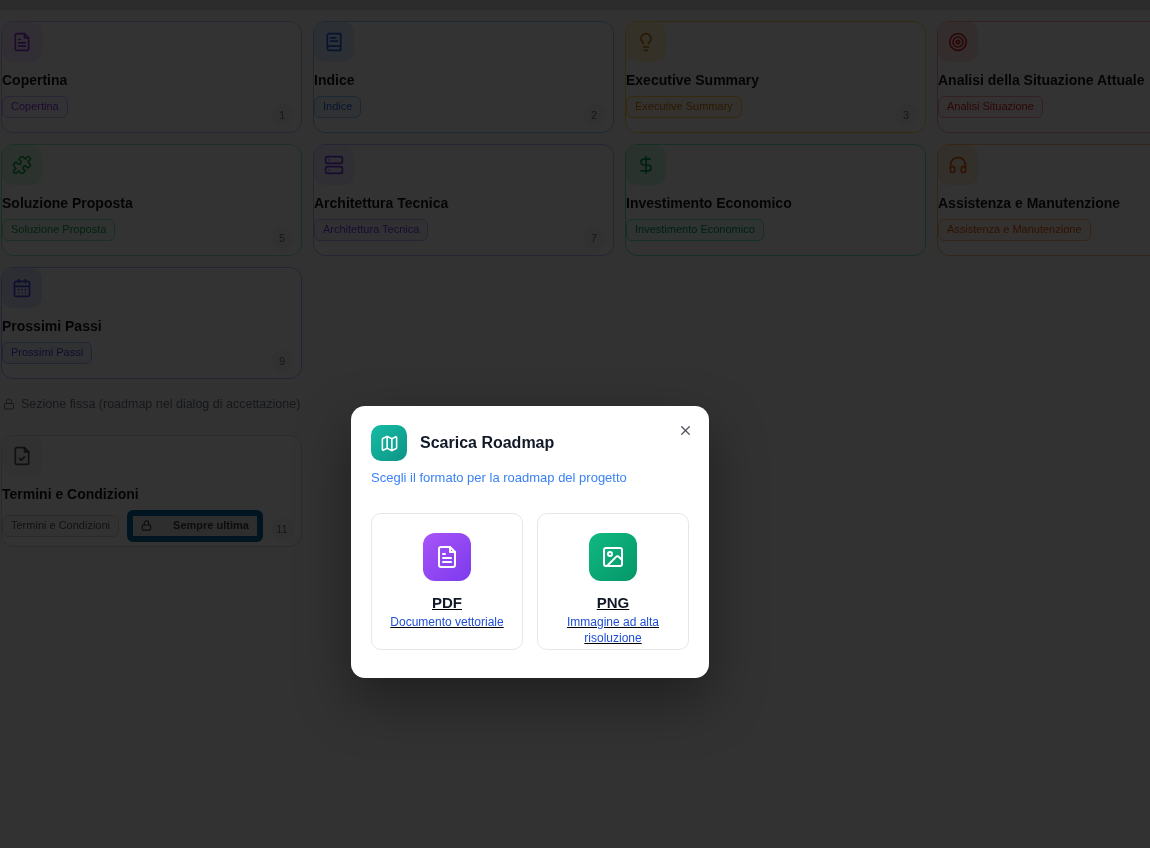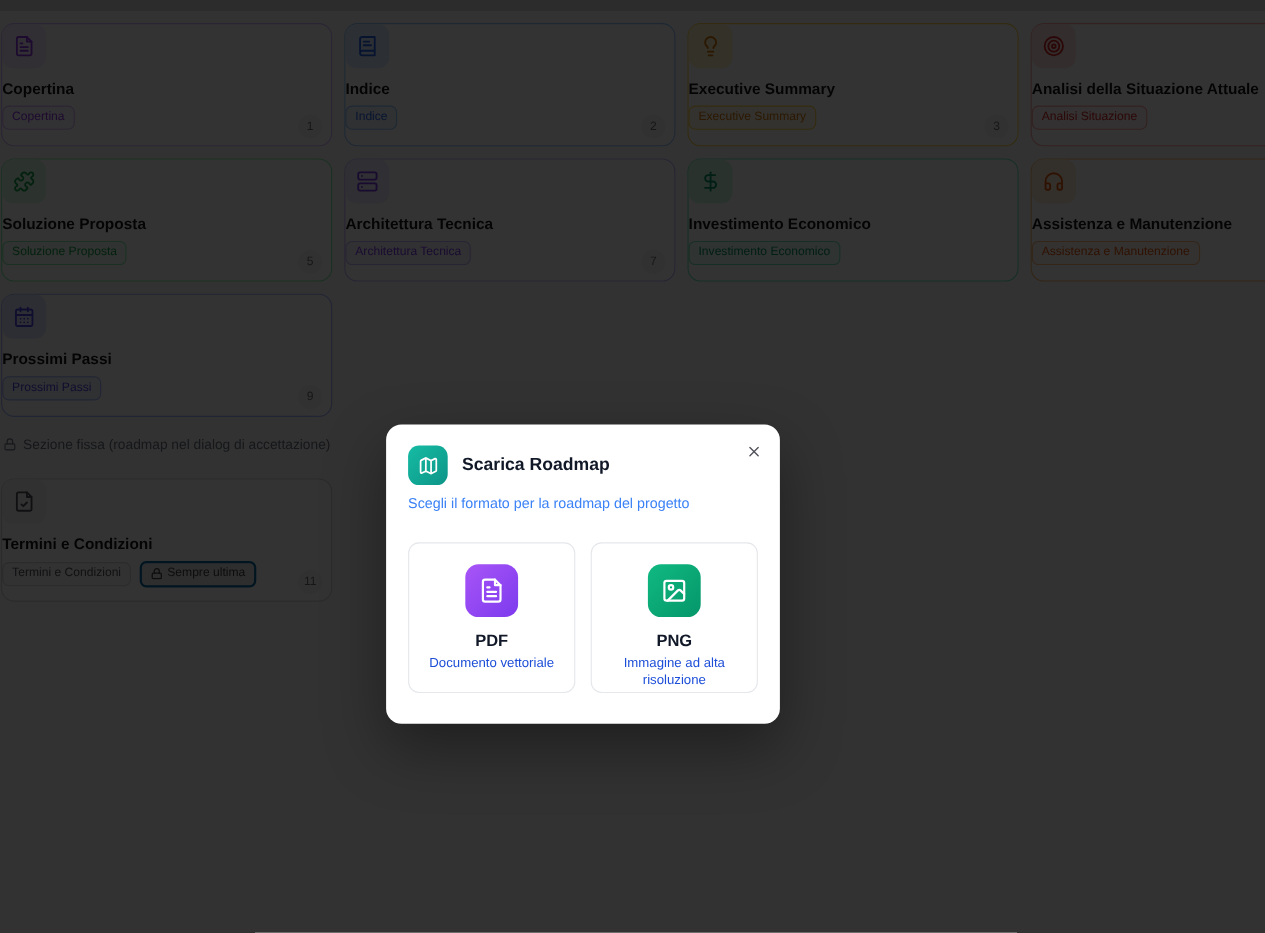--- a/index.html
+++ b/index.html
@@ -28,23 +28,23 @@
   .icon-box svg{width:20px;height:20px;}
   .card-title{margin-top:11px;font-size:14px;font-weight:700;color:#18181b;line-height:1.1;}
   .badge-row{margin-top:8px;display:flex;gap:8px;align-items:center;}
   .badge{
     display:inline-flex;align-items:center;gap:4px;
     font-size:11px;font-weight:500;color:var(--c,#52525b);
     background:var(--bbg,#fafafa);border:1px solid var(--bb,#d4d4d8);
     border-radius:6px;padding:3px 8px;line-height:1.2;white-space:nowrap;
   }
   .lock-badge{
-    display:none;align-items:center;gap:4px;
-    font-size:11px;font-weight:400;color:#3f3f46;background:#e4e4e7;
-    border:2px solid #0369a1;border-radius:6px;padding:3px 8px;line-height:1.2;white-space:nowrap;
+    display:none;align-items:center;gap:21px;
+    font-size:11px;font-weight:700;color:#3f3f46;background:#e4e4e7;
+    border:6px solid #0369a1;border-radius:6px;padding:3px 8px;line-height:1.2;white-space:nowrap;
   }
   .lock-badge svg{width:11px;height:11px;}
   .num-chip{
     position:absolute;right:8px;bottom:6px;width:22px;height:22px;border-radius:50%;
     background:#f4f4f5;color:#71717a;font-size:11px;font-weight:500;
     display:flex;align-items:center;justify-content:center;
   }
 
   
   .section-label{
@@ -52,39 +52,39 @@
     display:flex;align-items:center;gap:6px;
     font-size:12.5px;color:#6b7280;
   }
   .section-label svg{width:12px;height:12px;}
   .fixed-card-slot{position:absolute;left:1px;top:435px;width:301px;height:112px;}
   .fixed-card-slot .card{width:301px;height:112px;}
 
   
   .overlay{position:absolute;inset:0;background:rgba(0,0,0,0.8);z-index:10;}
   .modal{
-    position:absolute;left:351px;top:386px;width:358px;height:272px;z-index:20;
+    position:absolute;left:351px;top:406px;width:358px;height:272px;z-index:20;
     background:#ffffff;border-radius:14px;box-sizing:border-box;padding:19px 20px 0 20px;
     box-shadow:0 22px 55px rgba(0,0,0,0.38);
   }
   .modal-close{
     position:absolute;top:13px;right:13px;width:22px;height:22px;border:none;background:transparent;
     color:#52525b;cursor:pointer;display:flex;align-items:center;justify-content:center;padding:0;
   }
   .modal-close svg{width:15px;height:15px;}
   .modal-header{display:flex;align-items:center;gap:13px;}
   .modal-app-icon{
     width:36px;height:36px;border-radius:10px;flex:0 0 auto;
     background:linear-gradient(135deg,#16bca4,#0d9488);
     display:flex;align-items:center;justify-content:center;color:#ffffff;
   }
   .modal-app-icon svg{width:19px;height:19px;}
   .modal-title{font-size:16px;font-weight:700;color:#111827;}
   .modal-subtitle{margin-top:9px;font-size:13px;color:#3b82f6;}
-  .options{display:flex;gap:14px;margin-top:28px;}
+  .options{display:flex;gap:14px;margin-top:28px;text-decoration:underline;}
   .option-card{
     flex:1;height:137px;background:#ffffff;border:1px solid #e5e7eb;border-radius:10px;
     box-sizing:border-box;display:flex;flex-direction:column;align-items:center;
     padding-top:19px;cursor:pointer;
   }
   .option-icon{
     width:48px;height:48px;border-radius:12px;
     display:flex;align-items:center;justify-content:center;color:#ffffff;
   }
   .option-icon svg{width:24px;height:24px;}

